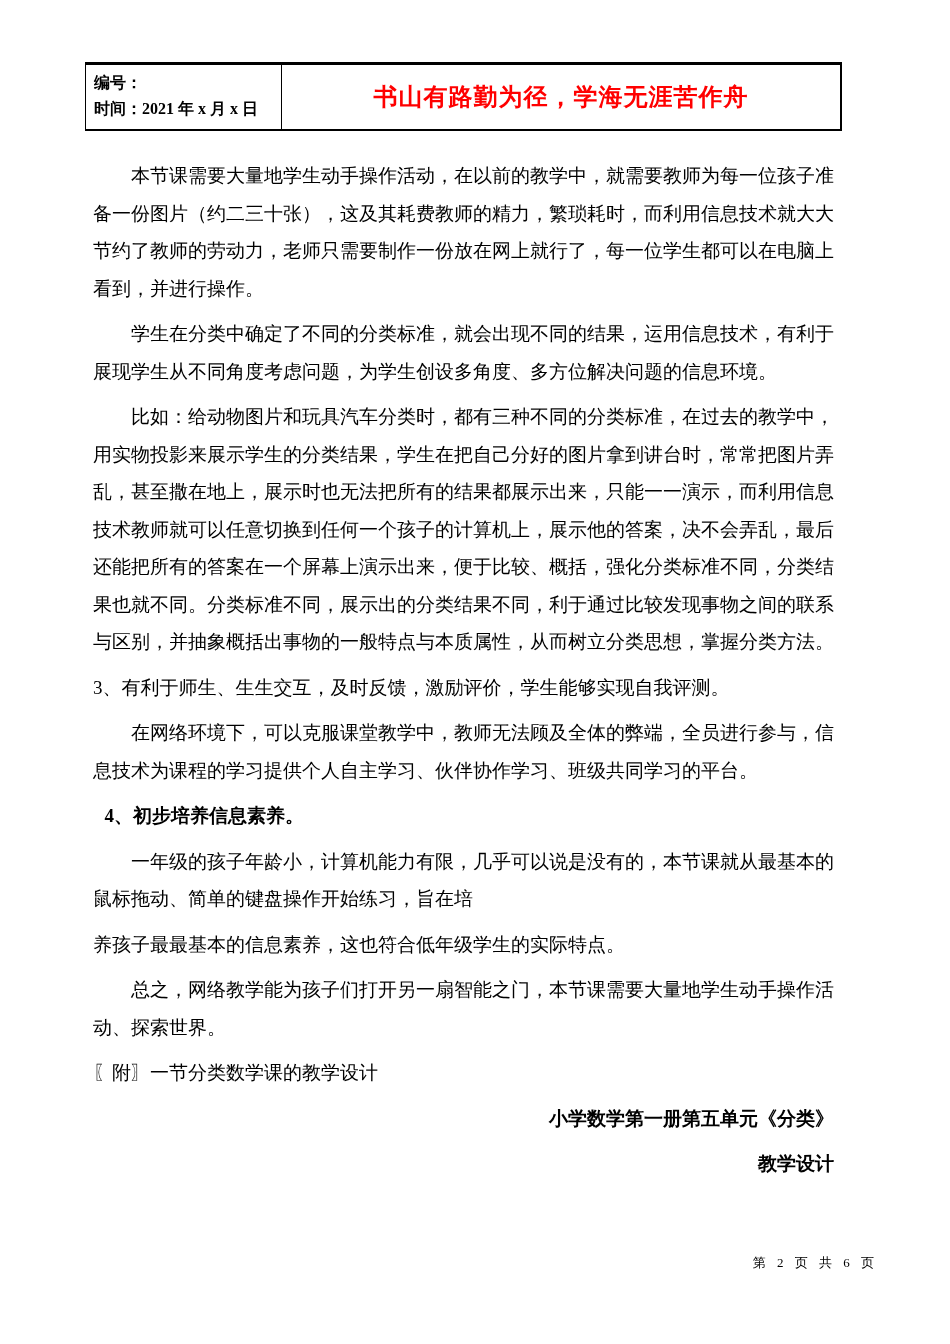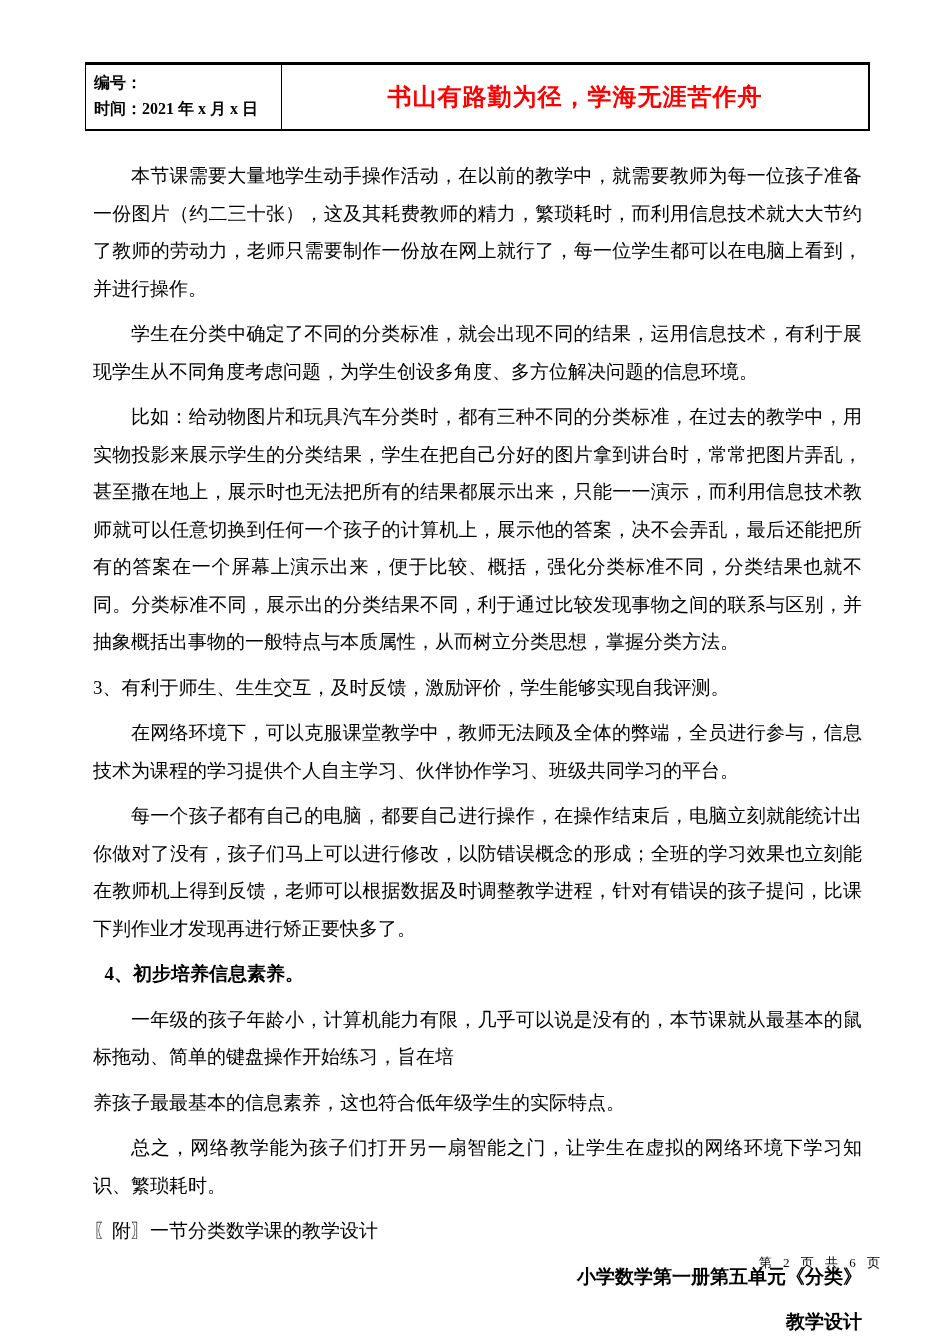--- a/index.html
+++ b/index.html
@@ -6,21 +6,21 @@
     margin: 0;
     padding: 0;
     background: #ffffff;
   }
   .page {
     position: relative;
     width: 950px;
     height: 1344px;
     background: #ffffff;
     box-sizing: border-box;
-    padding: 62px 80px 0 85px;
+    padding: 62px 108px 0 85px;
     font-family: "Liberation Serif", "DejaVu Serif", serif;
     color: #000000;
     overflow: hidden;
   }
   
   .header-table {
     display: flex;
     border: 1px solid #000;
     border-top: 3px solid #000;
     border-bottom: 2px solid #000;
@@ -70,21 +70,21 @@
   .heading        { font-weight: normal; text-indent: 0; }
   .heading-indent { font-weight: bold; text-indent: 0.6em; }
   .center-bold {
     text-align: right;
     font-weight: bold;
     text-indent: 0;
   }
   
   .page-footer {
     position: absolute;
-    right: 66px;
+    right: 72px;
     bottom: 72px;
     font-size: 13px;
     letter-spacing: 4px;
     font-family: "Liberation Serif", "DejaVu Serif", serif;
   }
 </style>
 </head>
 <body>
 
 <div class="page">
@@ -98,25 +98,24 @@
       <span id="motto" style="color: rgb(255, 0, 0);">书山有路勤为径，学海无涯苦作舟</span>
     </div>
   </div>
 
   <div class="content">
     <p class="p-indent">本节课需要大量地学生动手操作活动，在以前的教学中，就需要教师为每一位孩子准备一份图片（约二三十张），这及其耗费教师的精力，繁琐耗时，而利用信息技术就大大节约了教师的劳动力，老师只需要制作一份放在网上就行了，每一位学生都可以在电脑上看到，并进行操作。</p>
     <p class="p-indent">学生在分类中确定了不同的分类标准，就会出现不同的结果，运用信息技术，有利于展现学生从不同角度考虑问题，为学生创设多角度、多方位解决问题的信息环境。</p>
     <p class="p-indent">比如：给动物图片和玩具汽车分类时，都有三种不同的分类标准，在过去的教学中，用实物投影来展示学生的分类结果，学生在把自己分好的图片拿到讲台时，常常把图片弄乱，甚至撒在地上，展示时也无法把所有的结果都展示出来，只能一一演示，而利用信息技术教师就可以任意切换到任何一个孩子的计算机上，展示他的答案，决不会弄乱，最后还能把所有的答案在一个屏幕上演示出来，便于比较、概括，强化分类标准不同，分类结果也就不同。分类标准不同，展示出的分类结果不同，利于通过比较发现事物之间的联系与区别，并抽象概括出事物的一般特点与本质属性，从而树立分类思想，掌握分类方法。</p>
     <p class="heading">3、有利于师生、生生交互，及时反馈，激励评价，学生能够实现自我评测。</p>
     <p class="p-indent">在网络环境下，可以克服课堂教学中，教师无法顾及全体的弊端，全员进行参与，信息技术为课程的学习提供个人自主学习、伙伴协作学习、班级共同学习的平台。</p>
-    <p class="p-indent">每一个孩子都有自己的电脑，都要自己进行操作，在操作结束后，电脑立刻就能统计出你做对了没有，孩子们马上可以进行修改，以防错误概念的形成；全班的学习效果也立刻能在教师机上得到反馈，老师可以根据数据及时调整教学进程，针对有错误的孩子提问，比课下判作业才发现再进行矫正要快多了。</p>
     <p class="heading-indent">4、初步培养信息素养。</p>
     <p class="p-indent">一年级的孩子年龄小，计算机能力有限，几乎可以说是没有的，本节课就从最基本的鼠标拖动、简单的键盘操作开始练习，旨在培</p>
     <p class="p-noindent">养孩子最最基本的信息素养，这也符合低年级学生的实际特点。</p>
-    <p class="p-indent">总之，网络教学能为孩子们打开另一扇智能之门，让学生在虚拟的网络环境下学习知识、繁琐耗时。</p>
+    <p class="p-indent">总之，网络教学能为孩子们打开另一扇智能之门，本节课需要大量地学生动手操作活动、探索世界。</p>
     <p class="heading">〖附〗一节分类数学课的教学设计</p>
     <p class="center-bold">小学数学第一册第五单元《分类》</p>
     <p class="center-bold">教学设计</p>
   </div>
 
   <div class="page-footer">第 2 页 共 6 页</div>
 
 </div>
 
 </body></html>

